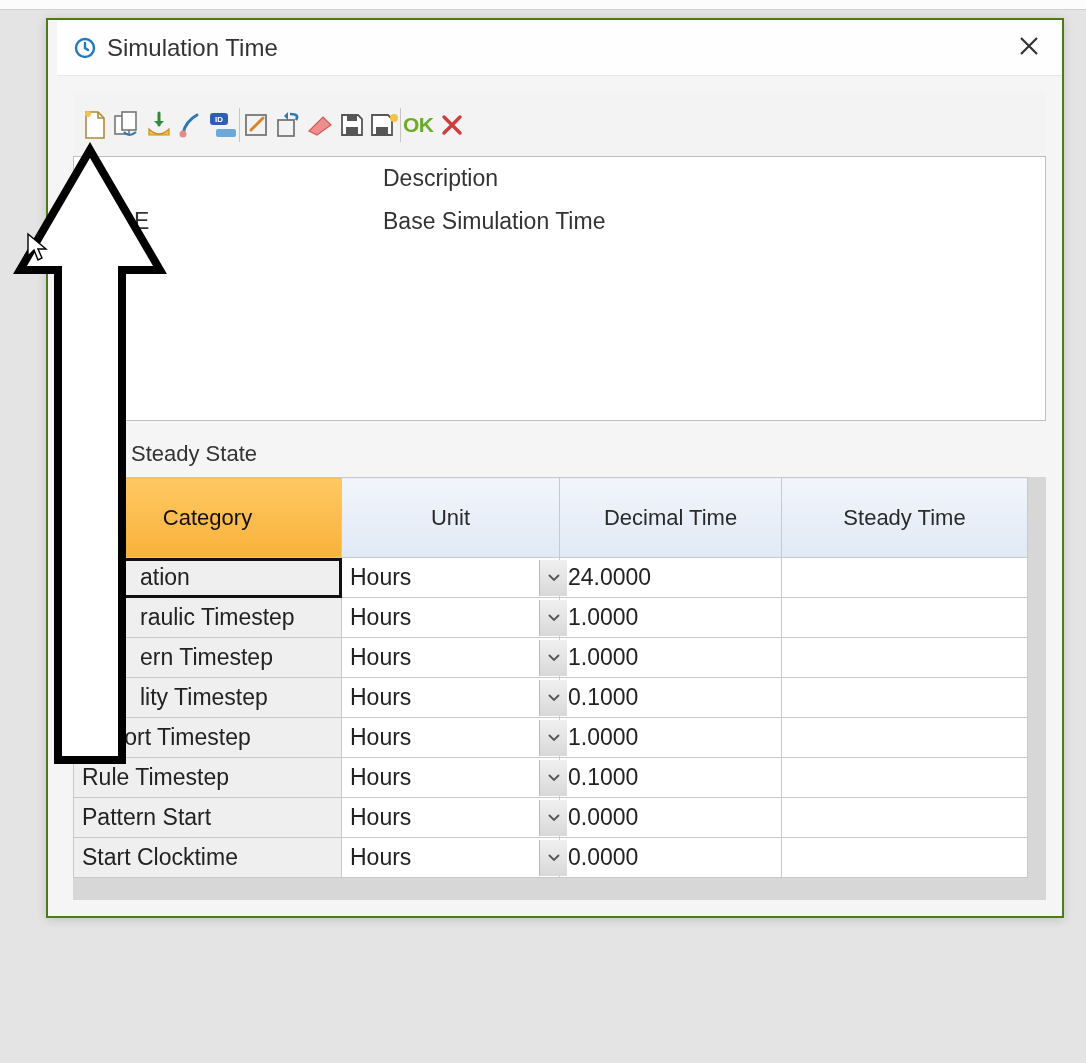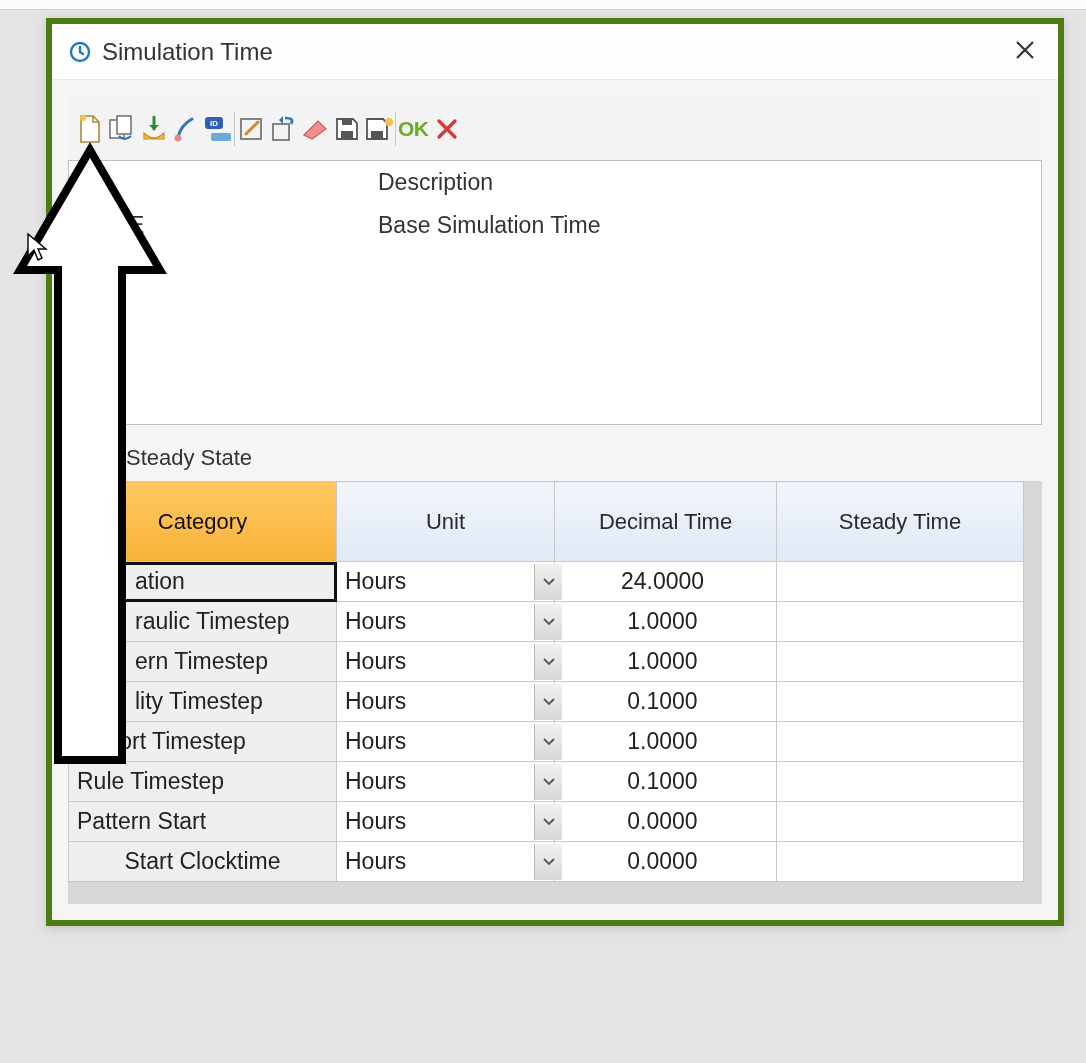--- a/index.html
+++ b/index.html
@@ -16,22 +16,23 @@
     background: #fcfcfc;
     height: 10px;
     border-bottom: 1px solid #d0d0d0;
   }
   .window {
     position: absolute;
     left: 46px;
     top: 18px;
     width: 1018px;
     background: #f5f5f5;
-    border: 6px solid #4d7c0f;
+    border: 2px solid #4d7c0f;
     box-shadow: 0 2px 10px rgba(0,0,0,0.15);
+    padding-left: 9px;
   }
   .titlebar {
     display: flex;
     align-items: center;
     height: 56px;
     padding: 0 16px;
     background: #fefefe;
     border-bottom: 1px solid #e8e8e8;
   }
   .title-icon svg { display:block; }
@@ -121,21 +122,21 @@
     color: #2a2a2a;
   }
   .grid th.cat {
     background: linear-gradient(#ffc862,#f8b23a);
     color: #111;
   }
   .grid td.cat-cell {
     background: #efefef;
   }
   .grid td.dec {
-    text-align: center;
+    text-align: left;
     padding-right: 14px;
   }
   .grid .sel { outline: 3px solid #111; outline-offset: -3px; }
   .unit-cell {
     display:flex; align-items:center; justify-content:space-between;
     height: 100%;
   }
   .drop {
     width: 28px; height: 36px;
     background: linear-gradient(#f0f0f0,#d8d8d8);
@@ -384,21 +385,21 @@
                     <svg width="12" height="8" viewBox="0 0 12 8">
                       <path d="M1 1 L6 6 L11 1" fill="none" stroke="#555" stroke-width="1.8"></path>
                     </svg>
                   </span>
                 </div>
               </td>
               <td class="dec">0.0000</td>
               <td></td>
             </tr>
             <tr>
-              <td class="cat-cell" style="padding-left: 8px; text-align: center;">Start Clocktime</td>
+              <td class="cat-cell" style="padding-left: 8px;">Start Clocktime</td>
               <td style="padding: 0px 0px 0px 8px;">
                 <div class="unit-cell">
                   <span>Hours</span>
                   <span class="drop">
                     <svg width="12" height="8" viewBox="0 0 12 8">
                       <path d="M1 1 L6 6 L11 1" fill="none" stroke="#555" stroke-width="1.8"></path>
                     </svg>
                   </span>
                 </div>
               </td>

